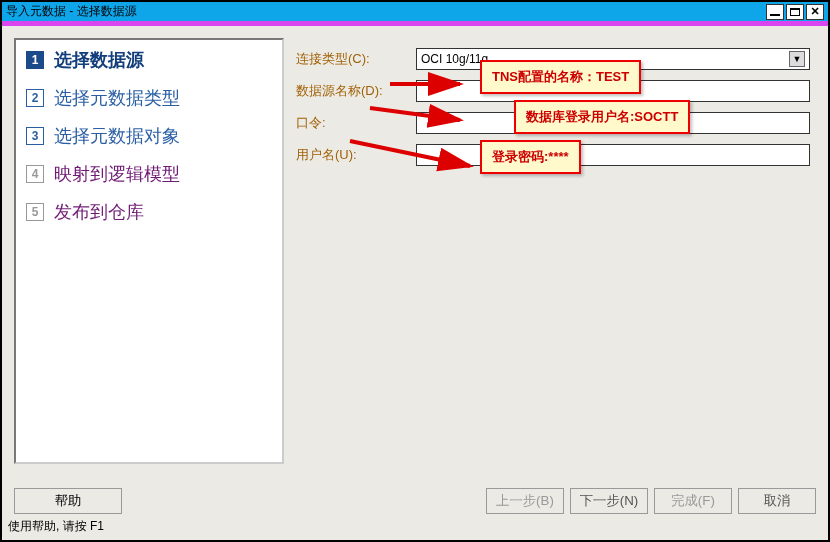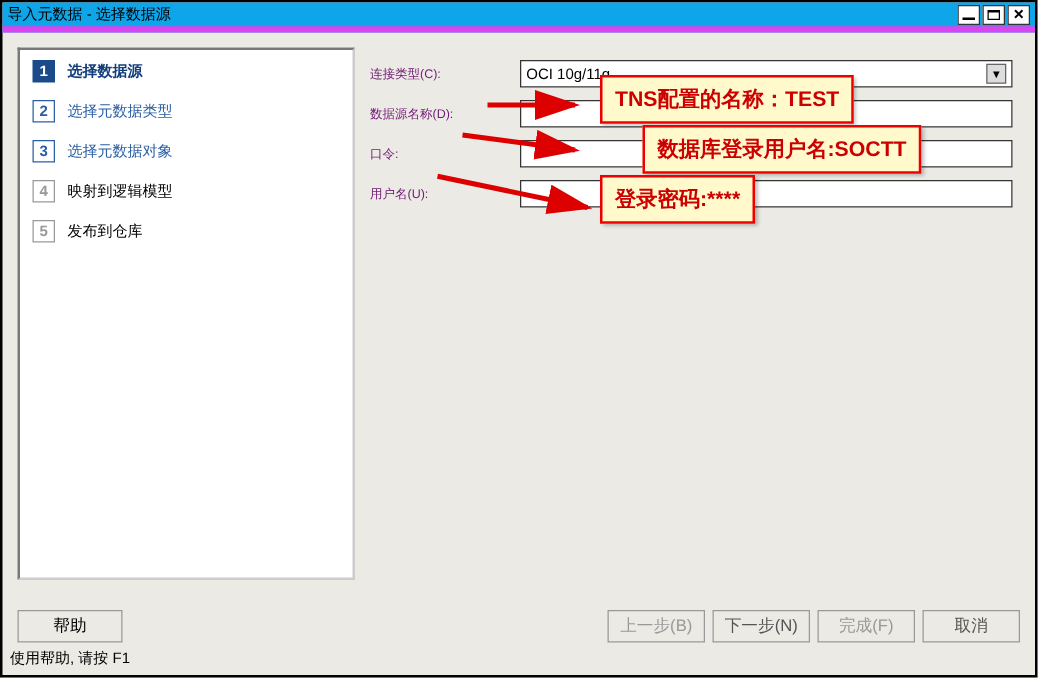--- a/index.html
+++ b/index.html
@@ -13,38 +13,38 @@
     .tb-btn.max::after { content: ""; position: absolute; top: 3px; left: 3px; right: 3px; bottom: 3px; border: 1px solid #000; border-top: 2px solid #000;}
     .tb-btn.close { font-weight: bold; }
     .main-area { display: flex; height: 450px; padding: 12px; gap: 6px; }
     .left-panel { width: 270px; border: 2px inset #ccc; background: #fff; padding: 8px 4px; }
     .step-list { display: flex; flex-direction: column; gap: 14px; padding-left: 6px;}
     .step-item { display: flex; align-items: center; gap: 10px; }
     .step-num { width: 18px; height: 18px; display: flex; align-items: center; justify-content: center; font-size: 12px; font-weight: bold; }
     .step-num.active { background: #1b4a8a; color: #fff; }
     .step-num.pending { border: 1px solid #2a5fa5; color: #2a5fa5; background: #fff;}
     .step-num.future { border: 1px solid #999; color: #999; background: #fff;}
-    .step-label { font-size: 12px; }
+    .step-label { font-size: 18px; }
     .step-label.active { color: #123e7c; font-weight: bold; }
     .step-label.pending { color: #2a5fa5; }
-    .step-label.future { color: #000000; }
+    .step-label.future { color: #701a75; }
     .right-panel { flex: 1; background: #eceae5; padding: 10px 6px; position: relative; }
     .form-row { display: flex; align-items: center; margin-bottom: 10px; }
-    .form-label { width: 120px; font-size: 10px; color: #701a75; }
+    .form-label { width: 120px; font-size: 13px; color: #a16207; }
     .form-select { flex: 1; height: 22px; border: 1px solid #333; background: #fff; font-size: 12px; padding: 0 4px; display:flex; align-items:center; justify-content:space-between;}
     .form-select .dd-btn { width:16px; height:16px; border:1px solid #666; background:#ddd; display:flex; align-items:center; justify-content:center; font-size:9px;}
     .form-input { flex: 1; height: 22px; border: 1px solid #333; background: #fff; font-size: 12px; padding: 0 4px;}
     .bottom-bar { position: absolute; bottom: 26px; left: 12px; right: 12px; display: flex; align-items: center; }
-    .help-btn { width: 84px; height: 26px; border: 1px solid #999; background: #eceae5; cursor:pointer;}
+    .help-btn { width: 108px; height: 26px; border: 1px solid #999; background: #eceae5; cursor:pointer;}
     .nav-buttons { margin-left: auto; display: flex; gap: 6px; }
     .nav-btn { width: 78px; height: 26px; border: 1px solid #999; background: #eceae5; color:#555; cursor:pointer;}
     .nav-btn.disabled { color:#999; }
     .status-bar { position: absolute; bottom: 2px; left: 2px; right: 2px; height: 20px; display: flex; align-items: flex-start; padding: 0 4px; font-size: 12px; }
     
-    .callout { position: absolute; border: 2px solid #e00; background: #fff9cc; color: #c00; font-size: 17px; font-weight: bold; padding: 6px 10px; box-shadow: 2px 2px 3px rgba(0,0,0,0.25); z-index:10;}
+    .callout { position: absolute; border: 2px solid #e00; background: #fff9cc; color: #c00; font-size: 13px; font-weight: bold; padding: 6px 10px; box-shadow: 2px 2px 3px rgba(0,0,0,0.25); z-index:10;}
     .arrow { position:absolute; z-index:9;}
     .arrow svg { overflow:visible;}
   </style>
 </head>
 <body>
 
 <div class="outer-frame">
   <div class="titlebar">
     <span class="titlebar-text">导入元数据 - 选择数据源</span>
     <div class="titlebar-buttons">

